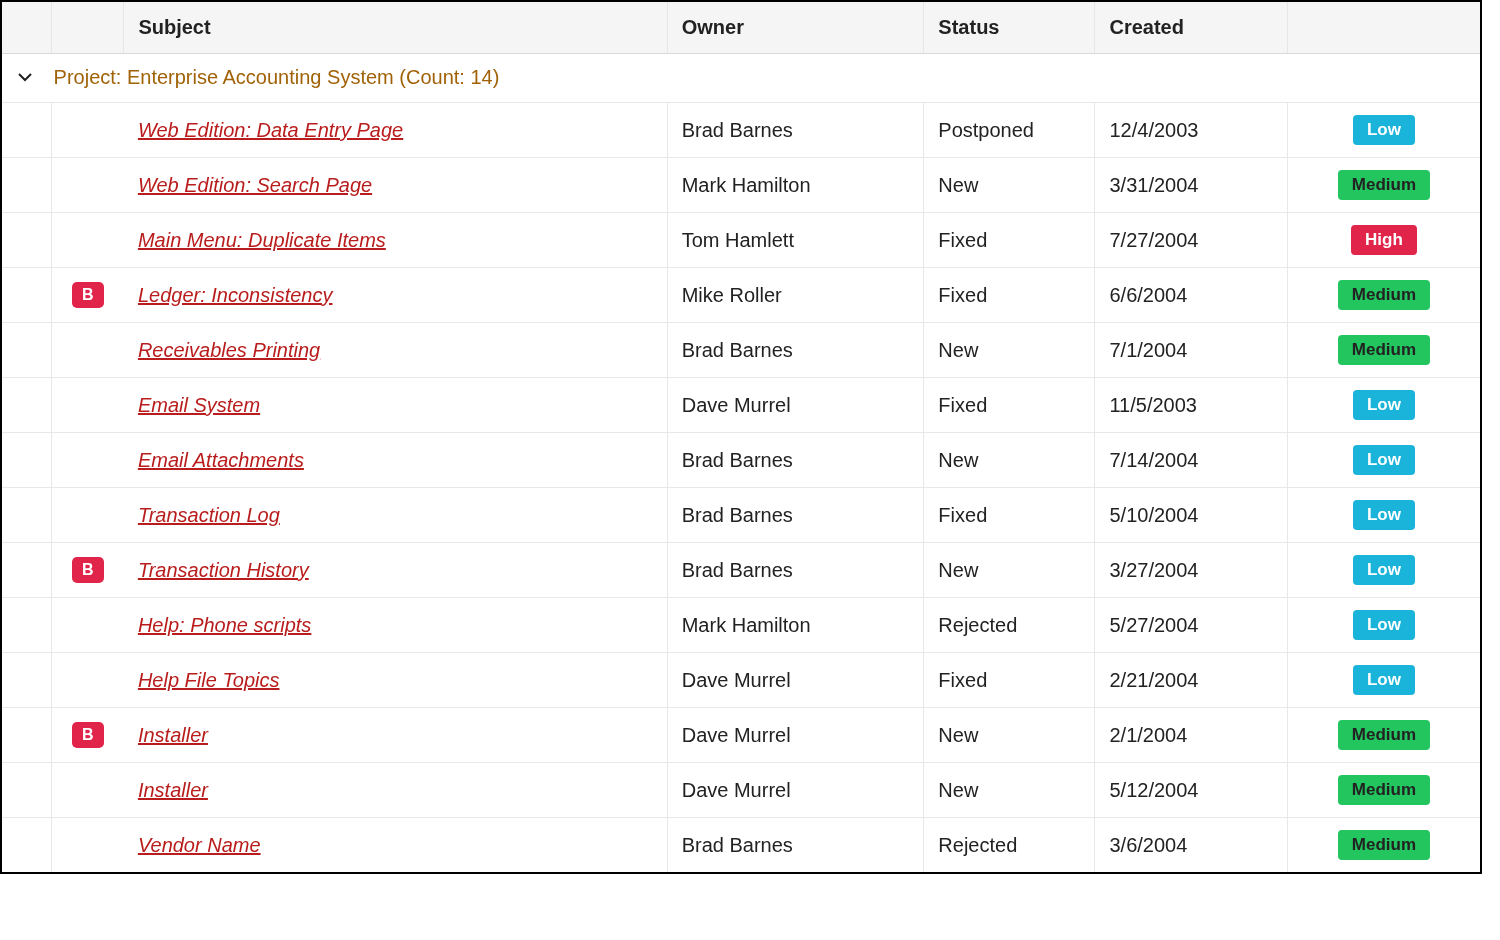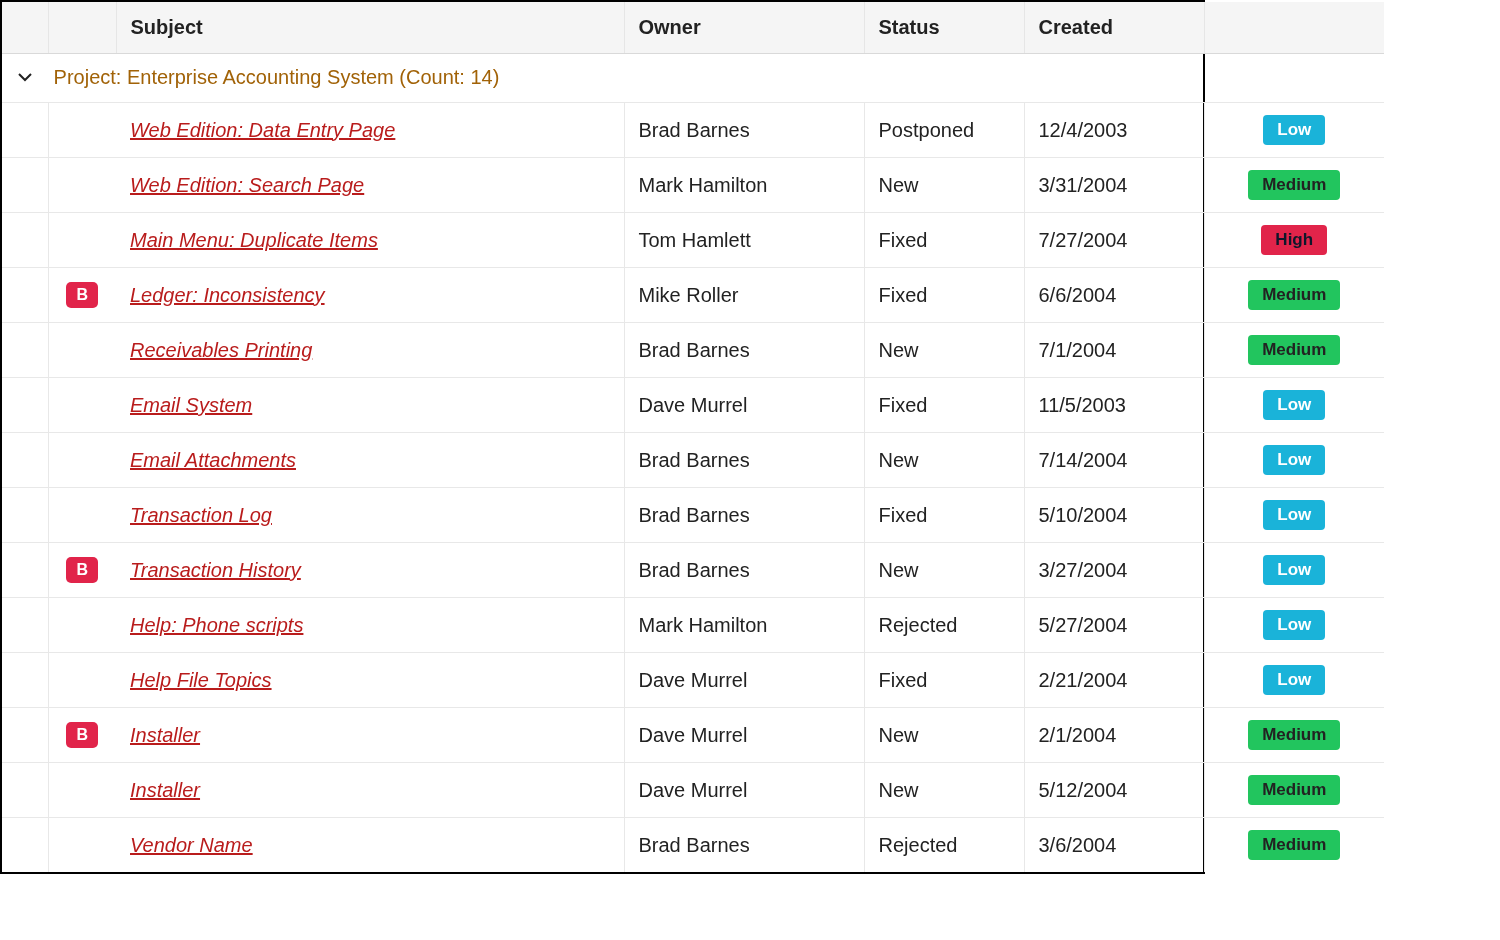--- a/index.html
+++ b/index.html
@@ -4,21 +4,21 @@
 <style>
   * { box-sizing: border-box; }
   html, body { margin: 0; padding: 0; }
   body {
     font-family: "Segoe UI", Arial, sans-serif;
     font-size: 19px;
     color: #222;
     background: #fff;
   }
   .frame {
-    width: 1205px;
+    width: 1482px;
     margin: 0;
     border: 2px solid #000;
   }
   table {
     width: 100%;
     border-collapse: collapse;
     table-layout: fixed;
   }
   thead th {
     background: #f5f5f5;
@@ -101,21 +101,21 @@
     padding: 5px 14px;
     border-radius: 4px;
     font-weight: 700;
     font-size: 17px;
     color: #fff;
     min-width: 50px;
     text-align: center;
   }
   .pill.Low    { background: #1ab3d9; color:#fff; }
   .pill.Medium { background: #22c55e; color:#222;text-align:center; }
-  .pill.High   { background: #e1244a; color:#0f172a; }
+  .pill.High   { background: #e1244a; color:#ffffff; }
 </style>
 </head>
 <body>
 
 <div class="frame">
   <table>
     <colgroup>
       <col class="c-expand">
         <col class="c-badge">
         <col class="c-subject">

